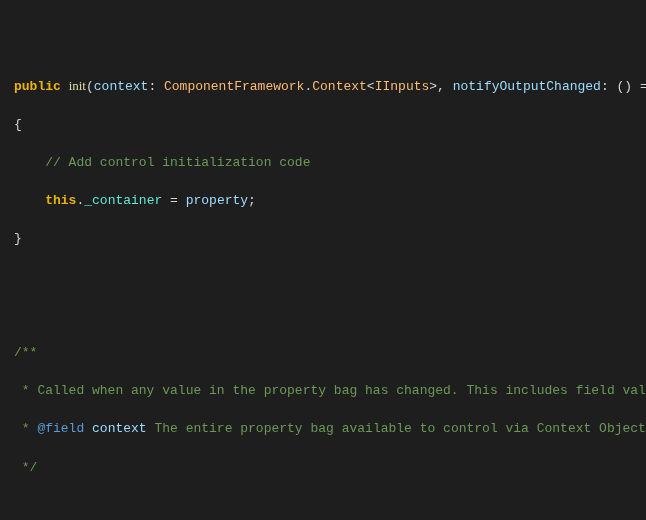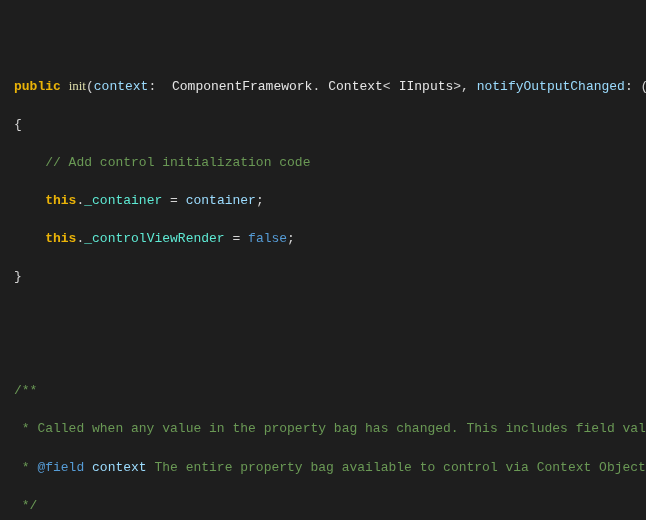--- a/index.html
+++ b/index.html
@@ -12,39 +12,38 @@
     width: 646px;
     height: 520px;
     overflow: hidden;
     white-space: pre;
   }
   .code-area { padding: 0; }
   .line { padding-left: 14px; height: 19px; }
   .kw { color: #eab308; font-weight: bold; }
   .fn { color: #dcdcaa; font-family: Liberation Serif, serif; }
   .var { color: #9cdcfe; }
-  .type { color: #e5e5e5; margin-left: 8px; }
+  .type { color: #fdba74; }
   .cmt { color: #6a9955; }
   .punc { color: #d4d4d4; }
   .bool { color: #569cd6; }
   .prop { color: #5eead4; text-align: right; }
   .brace { color: #d4d4d4; }
   .jsdoc-tag { color: #569cd6; }
   .jsdoc-param { color: #9cdcfe; }
 </style>
 </head>
 <body>
 
 
 <div class="code-area">
 <div class="line"><span class="kw">public</span> <span class="fn">init</span><span class="punc">(</span><span class="var">context</span><span class="punc">: </span><span class="type">ComponentFramework</span><span class="punc">.</span><span class="type">Context</span><span class="punc">&lt;</span><span class="type">IInputs</span><span class="punc">&gt;, </span><span class="var">notifyOutputChanged</span><span class="punc">: () =</span></div>
 <div class="line"><span class="brace">{</span></div>
 <div class="line">    <span class="cmt">// Add control initialization code</span></div>
-<div class="line">    <span class="kw">this</span><span class="punc">.</span><span class="prop">_container</span><span class="punc"> = </span><span class="var">container</span><span class="punc">;</span></div>
-<div class="line">    <span class="kw">this</span><span class="punc">.</span><span class="prop">_controlViewRender</span><span class="punc"> = </span><span class="bool">false</span><span class="punc">;</span></div>
+<div class="line">    <span class="kw">this</span><span class="punc">.</span><span class="prop">_container</span><span class="punc"> = </span><span class="var">property</span><span class="punc">;</span></div>
 <div class="line"><span class="brace">}</span></div>
 <div class="line"></div>
 <div class="line"></div>
 <div class="line"><span class="cmt">/**</span></div>
 <div class="line"><span class="cmt"> * Called when any value in the property bag has changed. This includes field value</span></div>
 <div class="line"><span class="cmt"> * </span><span class="jsdoc-tag">@field</span> <span class="jsdoc-param">context</span><span class="cmt"> The entire property bag available to control via Context Object;</span></div>
 <div class="line"><span class="cmt"> */</span></div>
 
 
 

